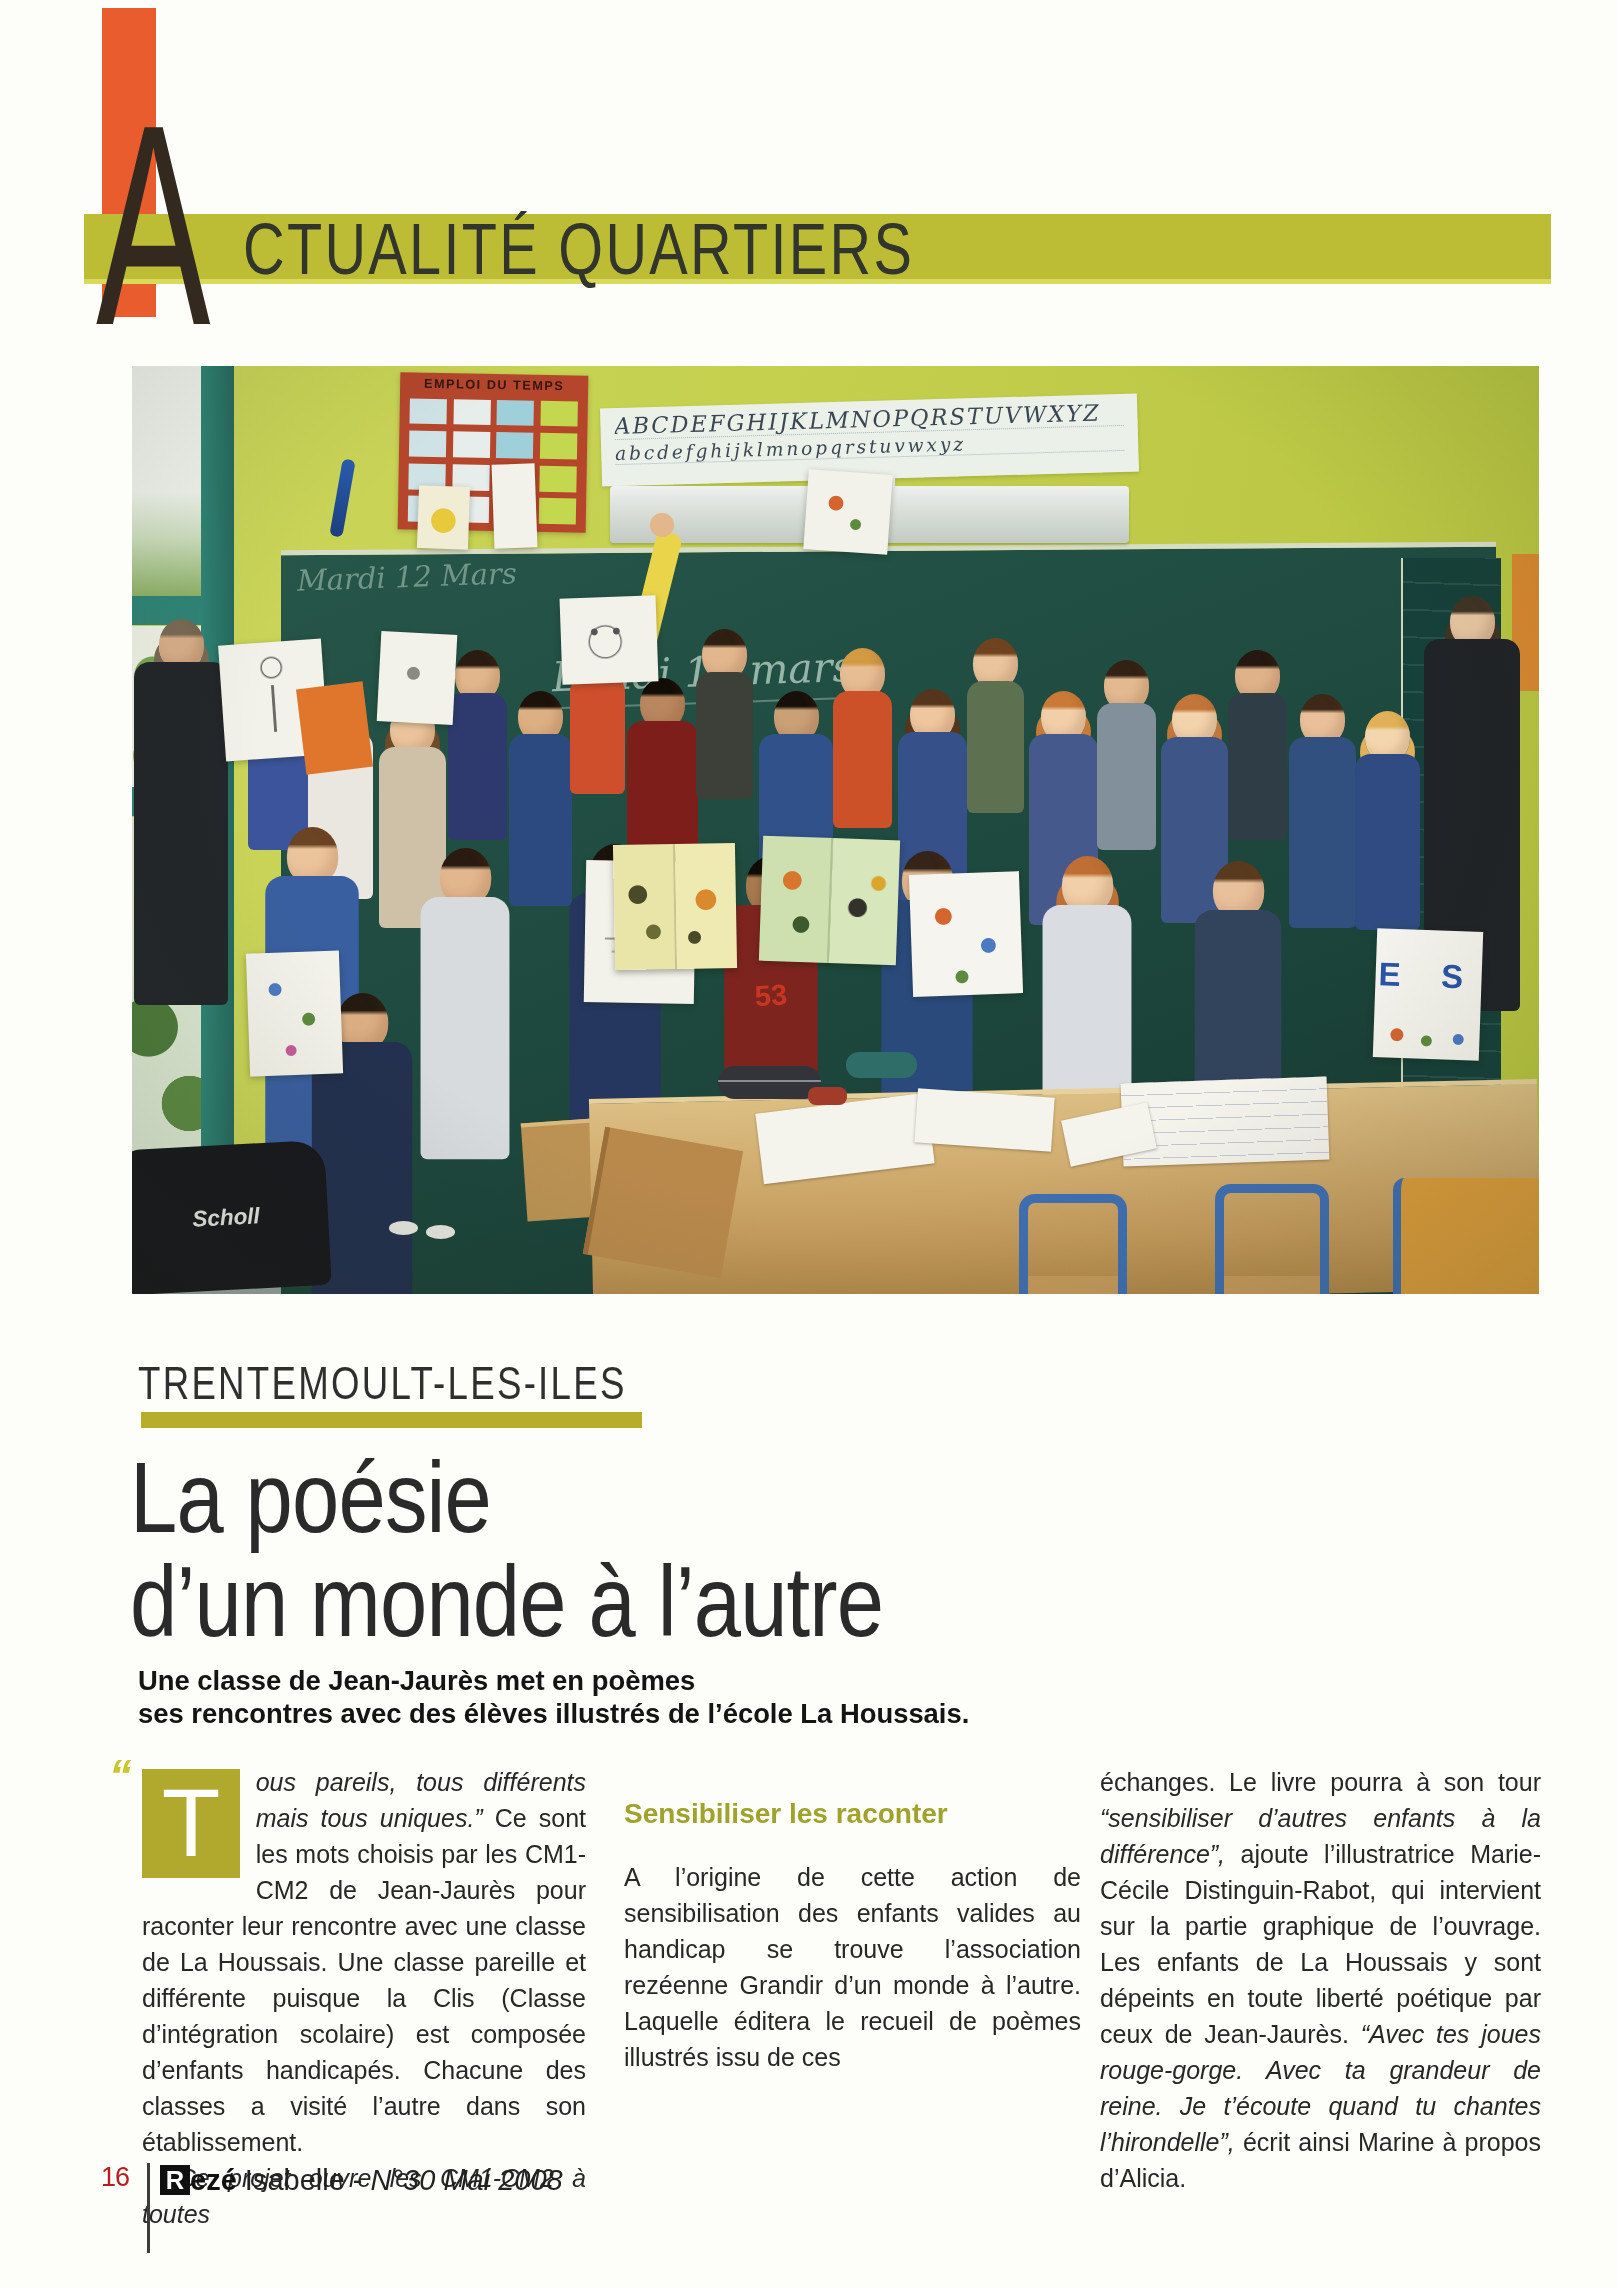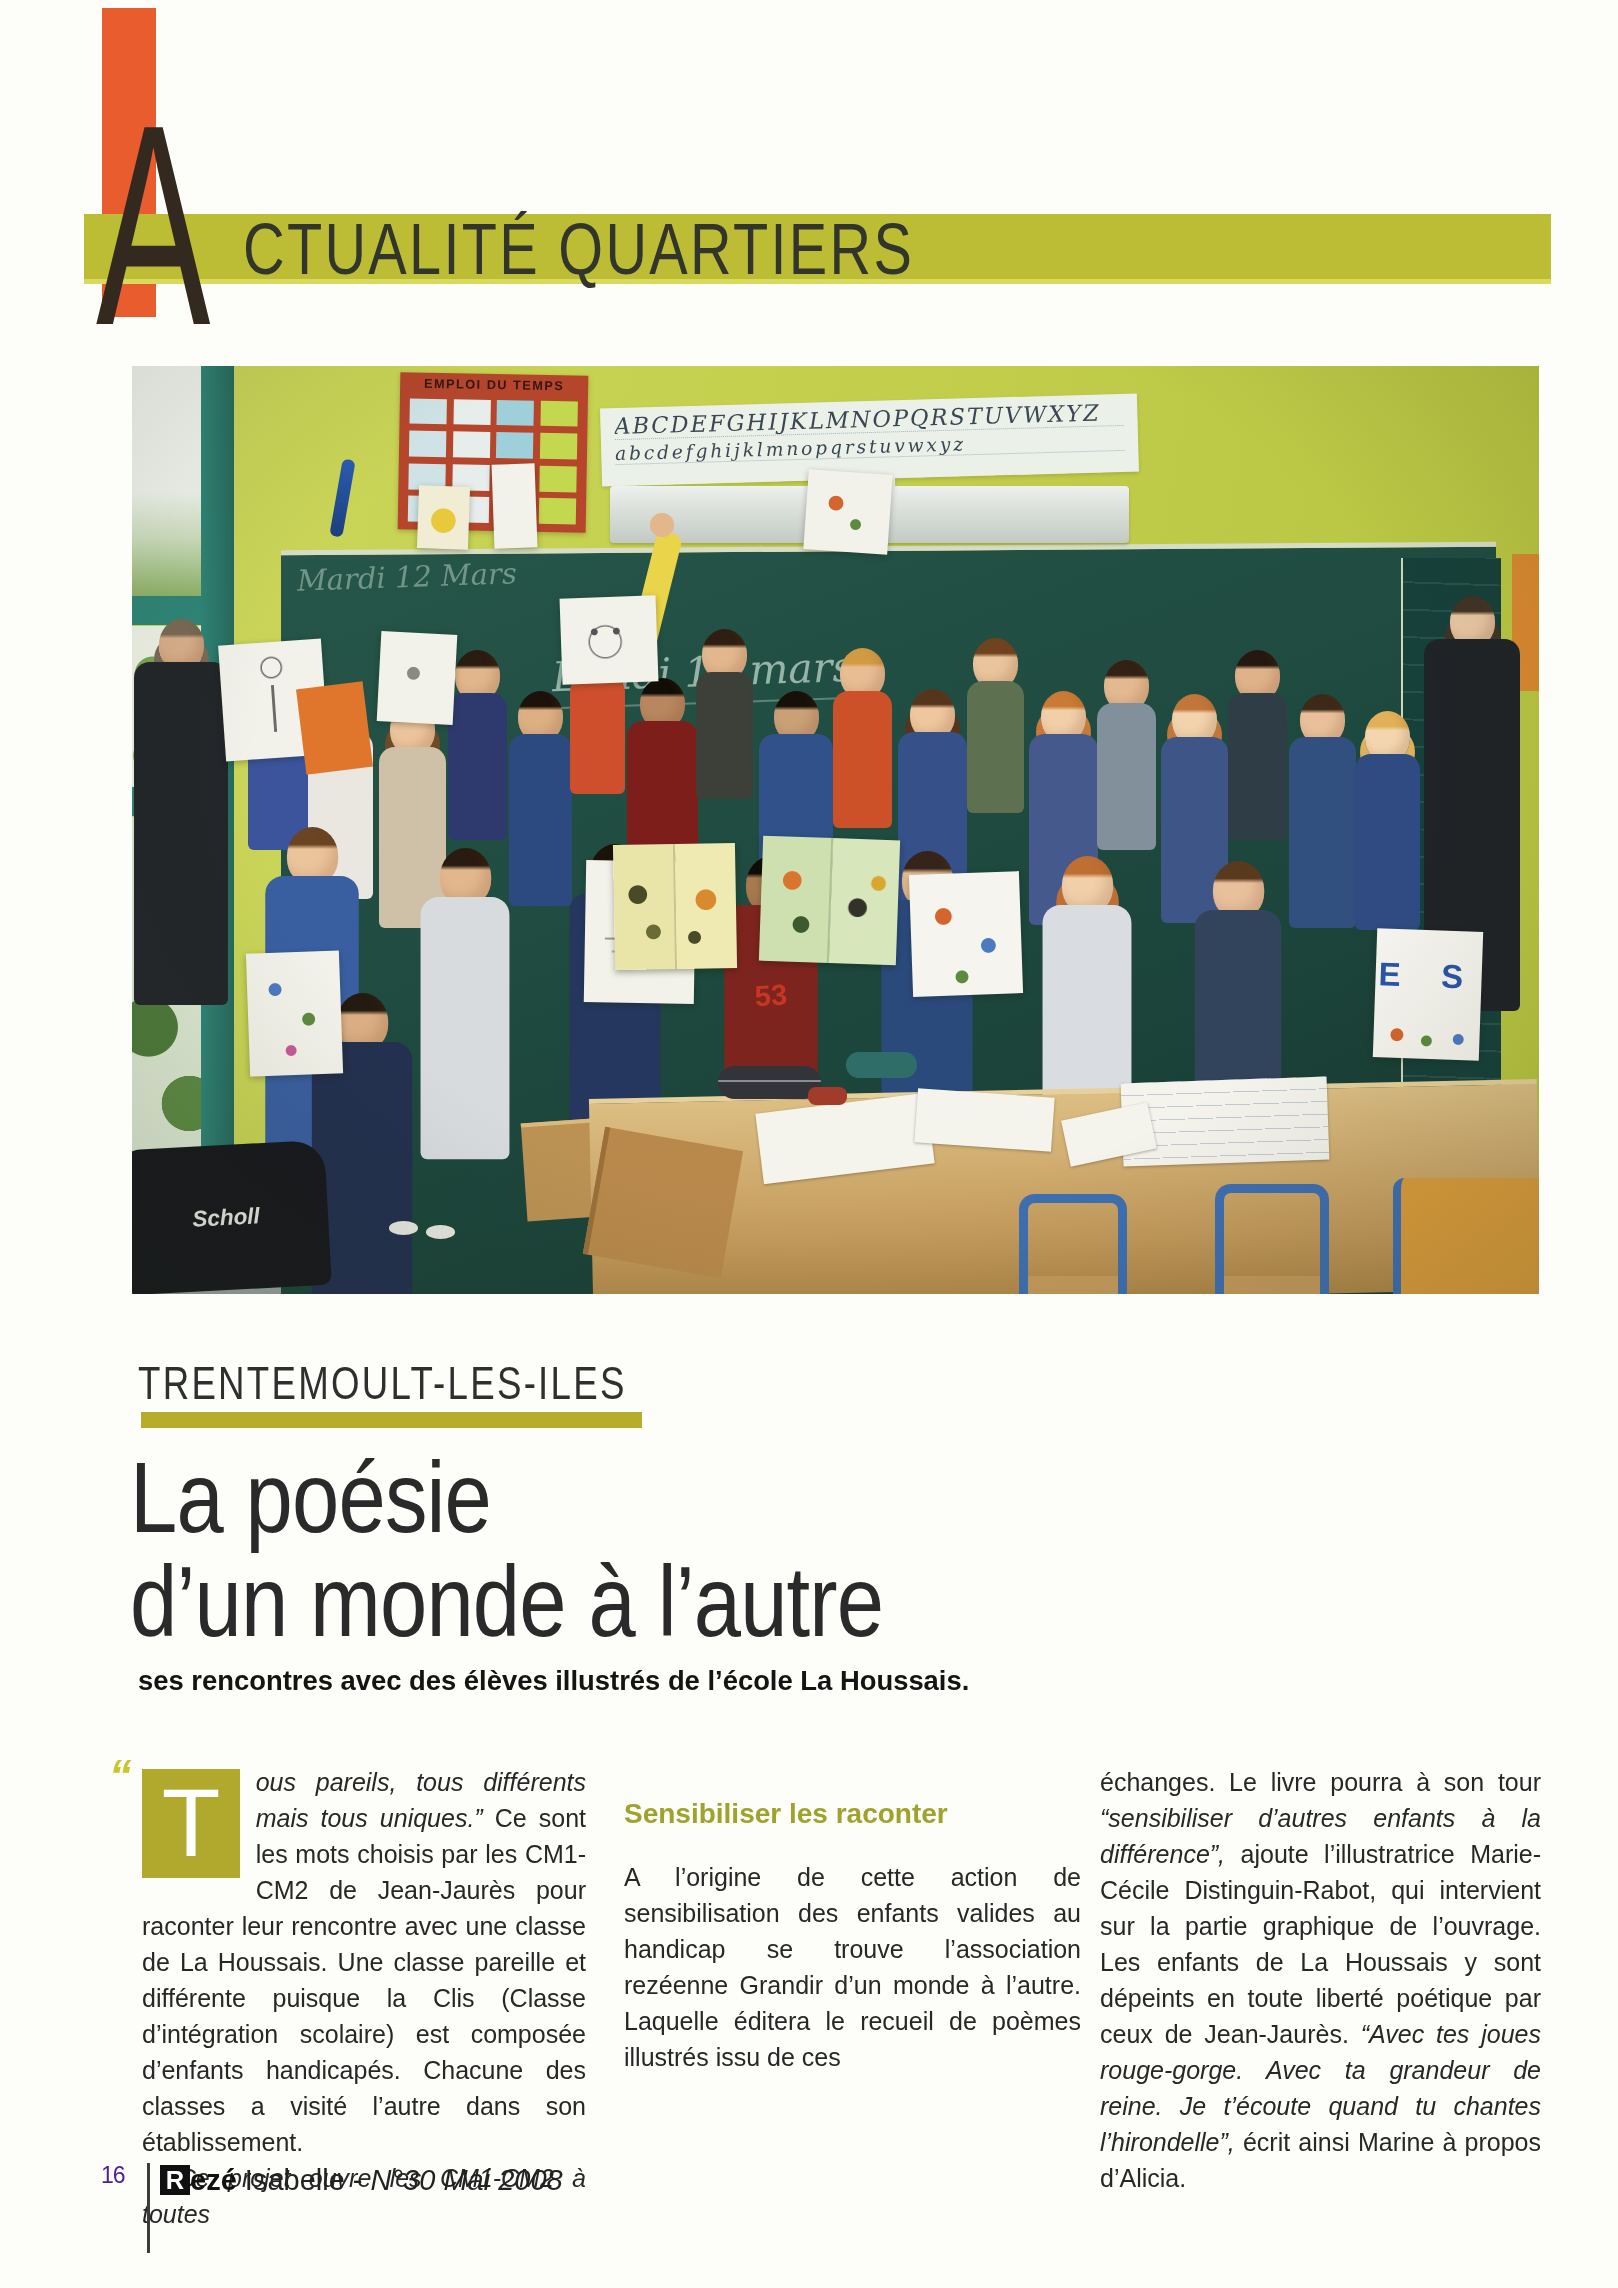--- a/index.html
+++ b/index.html
@@ -198,21 +198,21 @@
   .col3{left:1100px;width:441px;}
   .openquote{position:absolute;left:-33px;top:-5.9px;font-size:45px;font-weight:700;font-style:italic;
       color:#c9c52f;}
   .dropcap{float:left;width:98px;height:109px;background:#b1a82e;margin:4.9px 15.7px 2px 0;
       display:flex;align-items:center;justify-content:center;color:#fff;font-size:96px;line-height:96px;}
   .col1 .p2{font-style:italic;text-indent:27.4px;}
   .subhead{margin-top:31px;color:#9fa32b;font-weight:700;font-size:28px;line-height:38px;text-align:left;}
   .col2 .body-p{margin-top:25.5px;}
 
   
-  .pageno{position:absolute;left:101px;top:2162px;font-size:23px;font-weight:300;letter-spacing:-1px;color:#4c1d95;}
+  .pageno{position:absolute;left:101px;top:2162px;font-size:27px;font-weight:300;letter-spacing:-1px;color:#b91c1c;}
   .footer-rule{position:absolute;left:147px;top:2163px;width:2.9px;height:90px;background:#3c3c3c;}
   .brand{position:absolute;left:160px;top:2164px;display:flex;align-items:flex-start;font-size:29px;
       line-height:32px;color:#222;white-space:pre;}
   .rbox{width:30px;height:30px;background:#101010;color:#fff;display:flex;align-items:center;
       justify-content:center;font-size:25.5px;font-weight:700;margin-top:1px;}
   .brand .bold{font-weight:700;color:#111;}
   .brand .iss{font-style:italic;}
 </style>
 </head>
 <body>
@@ -349,20 +349,21 @@
   </div>
 
 
   <div class="kicker">TRENTEMOULT-LES-ILES</div>
   <div class="kicker-bar"></div>
   <div class="headline">
     <span style="display:block">La poésie</span>
     <span style="display:block">d’un monde à l’autre</span>
   </div>
   <div class="standfirst">
+    <span style="display:block">Une classe de Jean-Jaurès met en poèmes</span>
     <span style="display:block">ses rencontres avec des élèves illustrés de l’école La Houssais.</span>
   </div>
 
   <div class="col col1">
     <span class="openquote">“</span>
     <p>
       <span class="dropcap">T</span><span class="it">ous pareils, tous différents mais tous uniques.” </span><span>Ce sont les mots choisis par les CM1-CM2 de Jean-Jaurès pour raconter leur rencontre avec une classe de La Houssais. Une classe pareille et différente puisque la Clis (Classe d’intégration scolaire) est composée d’enfants handicapés. Chacune des classes a visité l’autre dans son établissement.</span>
     </p>
     <p class="p2">“Ce projet ouvre les CM1-CM2 à toutes</p>
   </div>

